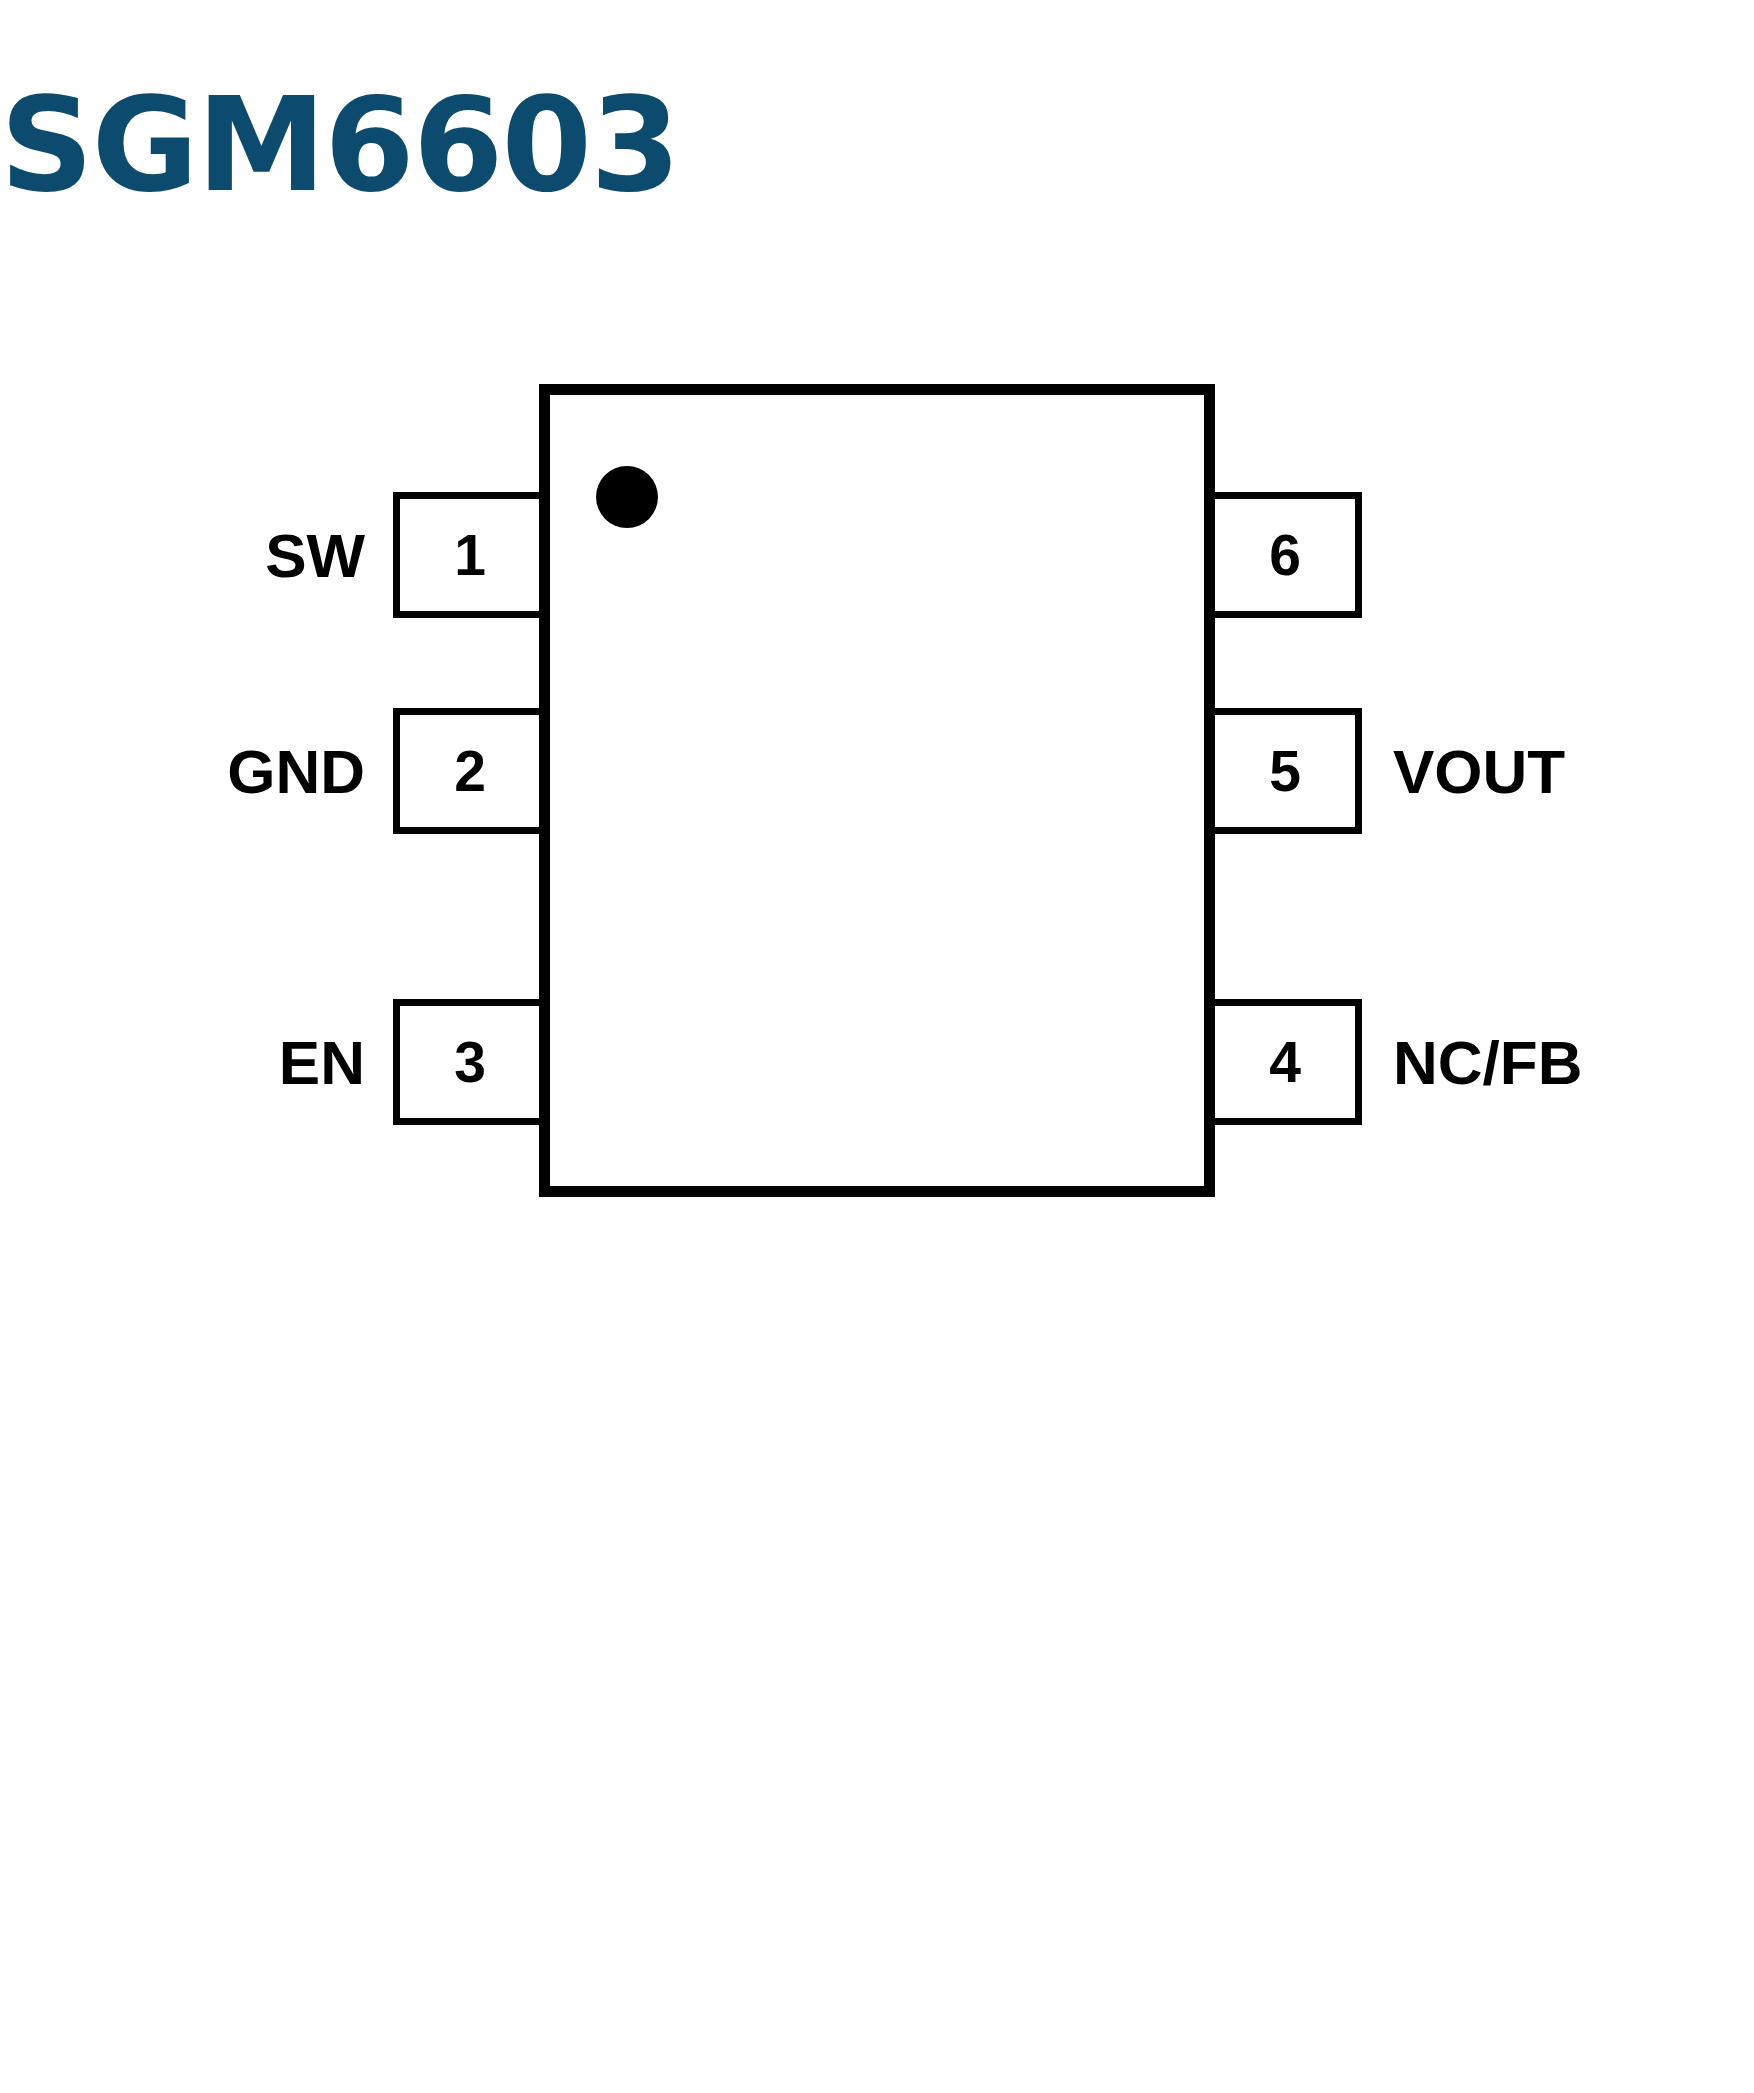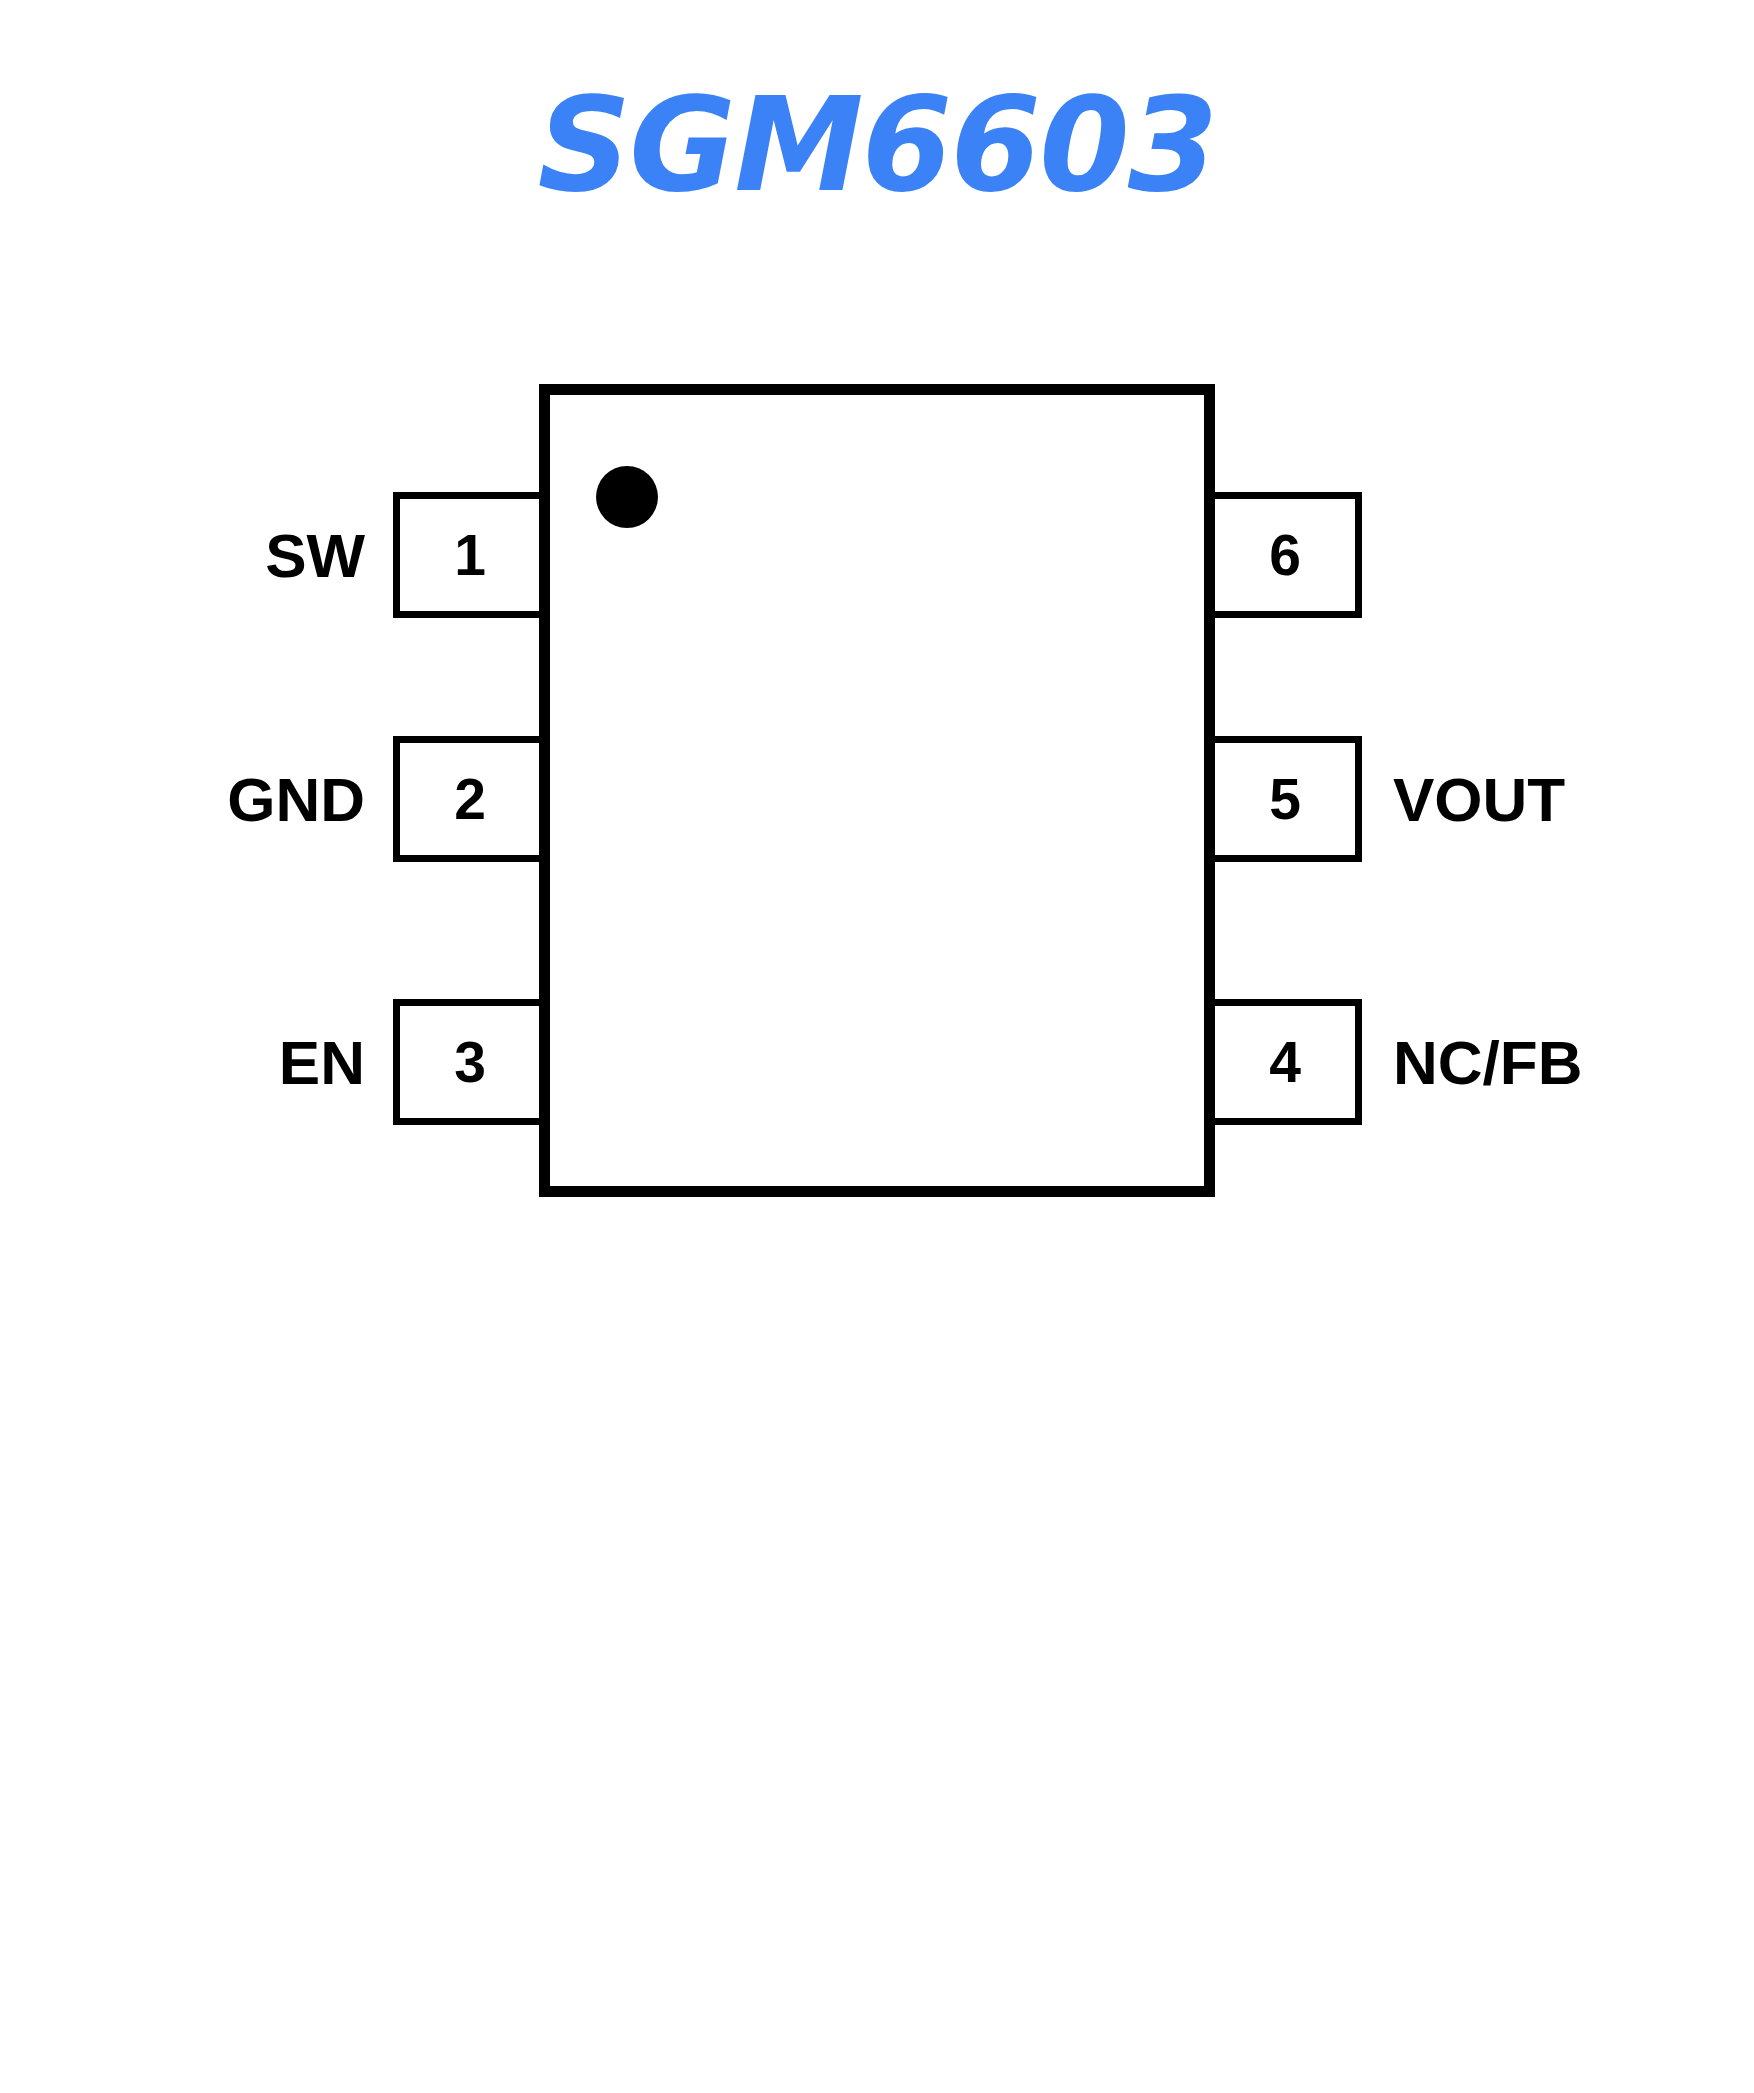--- a/index.html
+++ b/index.html
@@ -14,27 +14,26 @@
     background: #ffffff;
     font-family: "Liberation Sans", sans-serif;
     overflow: hidden;
   }
   .title {
     position: absolute;
     top: 69px;
     left: 0;
     width: 100%;
     margin: 0;
-    text-align: center;
+    text-align: left;
     font-family: "DejaVu Sans", sans-serif;
     font-weight: bold;
     font-size: 130px;
     letter-spacing: -1.8px;
-    color: #3b82f6;
-    font-style: italic;
+    color: #0c4a6e;
   }
   .chip-body {
     position: absolute;
     left: 539px;
     top: 384px;
     width: 676px;
     height: 813px;
     border: 11px solid #000000;
     box-sizing: border-box;
     background: #ffffff;
@@ -80,21 +79,21 @@
   }
   .pin-label.left-side {
     right: 1389px; 
     justify-content: flex-end;
   }
   .pin-label.right-side {
     left: 1393px;
     justify-content: flex-start;
   }
   .row-1 { top: 492px; }
-  .row-2 { top: 736px; }
+  .row-2 { top: 708px; }
   .row-3 { top: 999px; }
   .box-left  { left: 393px; }
   .box-right { left: 1208px; }
 </style>
 </head>
 <body>
 
 <div class="canvas">
 
   <h1 class="title">SGM6603</h1>

